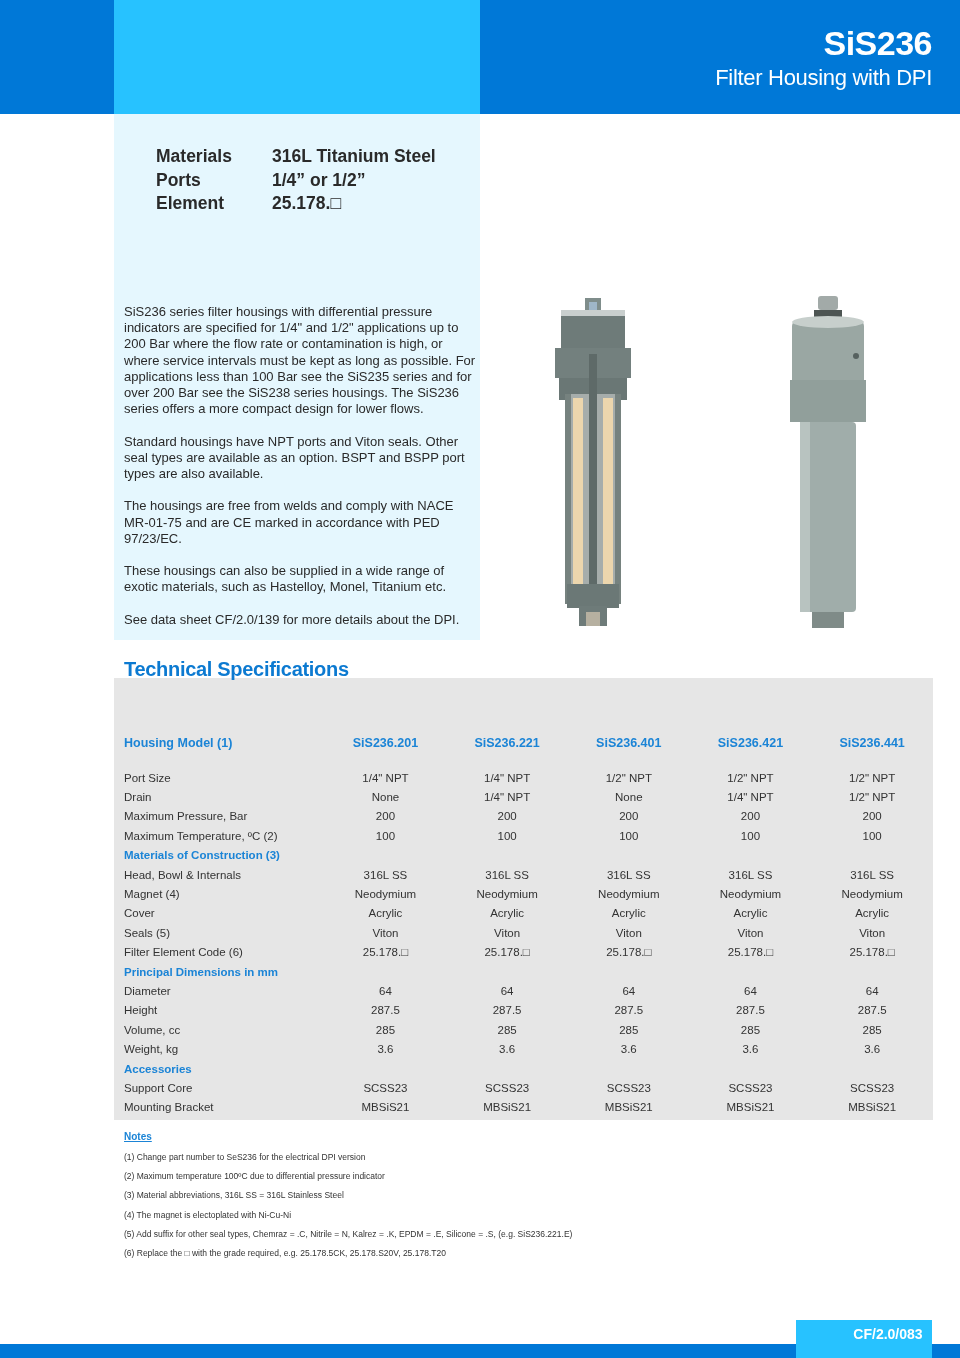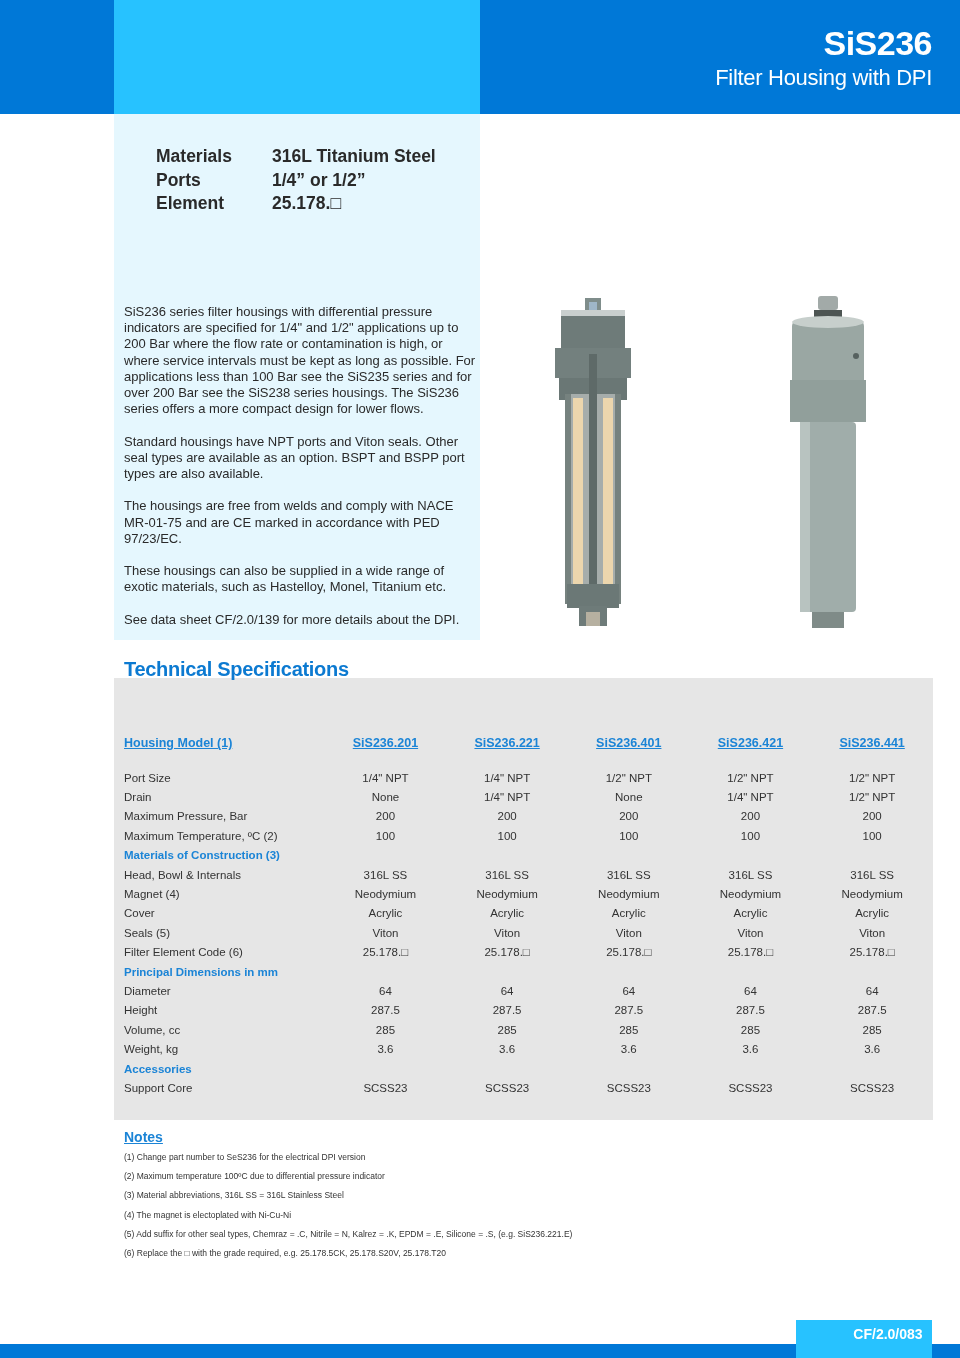--- a/index.html
+++ b/index.html
@@ -24,26 +24,26 @@
   .cutaway-img { position: absolute; left: 553px; top: 294px; width: 80px; height: 336px; }
   .external-img { position: absolute; left: 786px; top: 294px; width: 84px; height: 336px; }
 
   .spec-panel { position: absolute; left: 114px; top: 678px; width: 819px; height: 442px; background: #e6e6e6; }
   .spec-heading { position: absolute; left: 124px; top: 658px; font-size: 20px; font-weight: bold; color: #0c7ad1; letter-spacing: -0.3px; }
 
   .spec-table { position: absolute; left: 124px; top: 732px; width: 809px; border-collapse: collapse; }
   .spec-table td { height: 19.4px; font-size: 11.5px; color: #333; padding: 0; white-space: nowrap; }
   .spec-table td.c { text-align: center; width: 121.3px; }
   .spec-table td.lbl { width: 200px; }
-  .spec-table tr.model-row td { height: 22px; font-size: 12.5px; font-weight: bold; color: #1b84d6; text-decoration: underline; }
+  .spec-table tr.model-row td { height: 22px; font-size: 12.5px; font-weight: bold; color: #1b84d6; }
   .spec-table tr.gap td { height: 14px; }
   .spec-table tr.section td { font-weight: bold; color: #1b84d6; font-size: 11.5px; }
 
   .notes { position: absolute; left: 124px; top: 1131px; width: 800px; }
-  .notes-title { font-size: 14px; font-weight: bold; color: #1b84d6; height: 19.5px; line-height: 12px; text-decoration: underline; }
+  .notes-title { font-size: 10px; font-weight: bold; color: #1b84d6; height: 19.5px; line-height: 12px; text-decoration: underline; }
   .note { font-size: 8.5px; color: #333; height: 19.4px; line-height: 12px; }
 
   .footer-band { position: absolute; left: 0; top: 1344px; width: 960px; height: 14px; background: #0078d7; }
   .footer-badge { position: absolute; left: 796px; top: 1320px; width: 136px; height: 38px; background: #27c2ff; color: #fff; font-weight: bold; font-size: 14px; text-align: center; padding-top: 6px; padding-left: 48px; }
 </style>
 </head>
 <body>
 
 <div class="header-band"></div>
 <div class="header-light"></div>
@@ -234,20 +234,28 @@
         <td colspan="6">Accessories</td>
       </tr>
       <tr>
         <td class="lbl">Support Core</td>
         <td class="c">SCSS23</td>
         <td class="c">SCSS23</td>
         <td class="c">SCSS23</td>
         <td class="c">SCSS23</td>
         <td class="c">SCSS23</td>
       </tr>
+      <tr>
+        <td class="lbl">Mounting Bracket</td>
+        <td class="c">MBSiS21</td>
+        <td class="c">MBSiS21</td>
+        <td class="c">MBSiS21</td>
+        <td class="c">MBSiS21</td>
+        <td class="c">MBSiS21</td>
+      </tr>
     </tbody>
 </table>
 
 <div class="notes">
   <div class="notes-title">Notes</div>
   <div class="note">(1) Change part number to SeS236 for the electrical DPI version</div>
   <div class="note">(2) Maximum temperature 100ºC due to differential pressure indicator</div>
   <div class="note">(3) Material abbreviations, 316L SS = 316L Stainless Steel</div>
   <div class="note">(4) The magnet is electoplated with Ni-Cu-Ni</div>
   <div class="note">(5) Add suffix for other seal types, Chemraz = .C, Nitrile = N, Kalrez = .K, EPDM = .E, Silicone = .S, (e.g. SiS236.221.E)</div>

